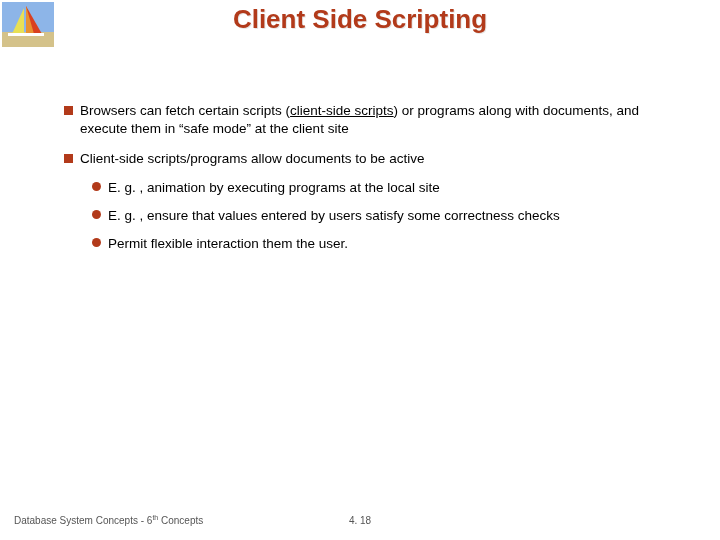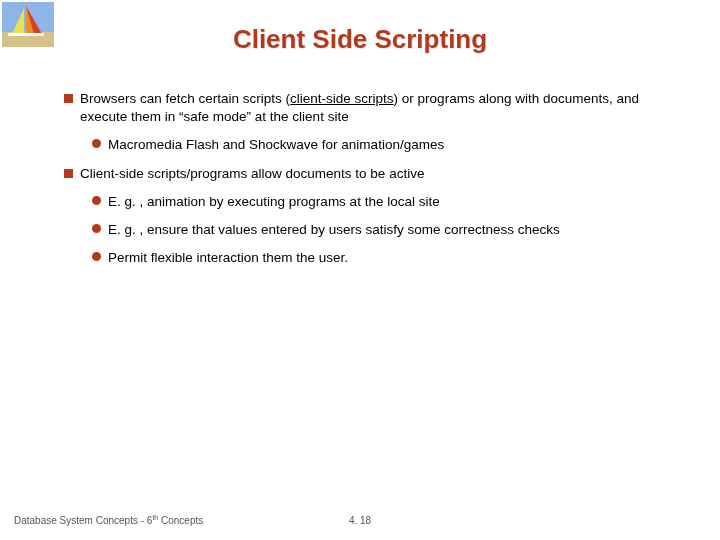--- a/index.html
+++ b/index.html
@@ -16,33 +16,33 @@
     left: 2px;
     top: 2px;
     width: 52px;
     height: 45px;
   }
   .title {
     text-align: center;
     font-size: 26px;
     font-weight: bold;
     color: #b23a1a;
-    padding-top: 24px;
+    padding-top: 4px;
     text-shadow: 1px 1px 0 rgba(0,0,0,0.1);
   }
   .content {
     position: absolute;
     left: 64px;
     right: 30px;
     top: 90px;
     font-size: 13.5px;
     line-height: 1.35;
     color: #000;
   }
-  .b1 { padding-left: 16px; position: relative; margin-bottom: 10px; }
+  .b1 { padding-left: 16px; position: relative; margin-bottom: 10px; margin-top: 12px; }
   .b1::before {
     content: "";
     position: absolute;
     left: 0;
     top: 4px;
     width: 9px;
     height: 9px;
     background: #b23a1a;
   }
   .b2 { padding-left: 16px; position: relative; margin-bottom: 10px; margin-left: 28px; }
@@ -99,21 +99,20 @@
 </svg>
 
 <div class="title">Client Side Scripting</div>
 
 <div class="content">
 
   <div class="b1">
     <span>Browsers can fetch certain scripts (</span><span class="underline">client-side scripts</span><span>) or programs along with documents, and execute them in “safe mode” at the client site</span>
   </div>
 
-  <div class="b2">Macromedia Flash and Shockwave for animation/games</div>
 
   <div class="b1">Client-side scripts/programs allow documents to be active</div>
 
   <div class="b2">E. g. , animation by executing programs at the local site</div>
   <div class="b2">E. g. , ensure that values entered by users satisfy some correctness checks</div>
   <div class="b2">Permit flexible interaction them the user.</div>
 
 
 </div>
 

